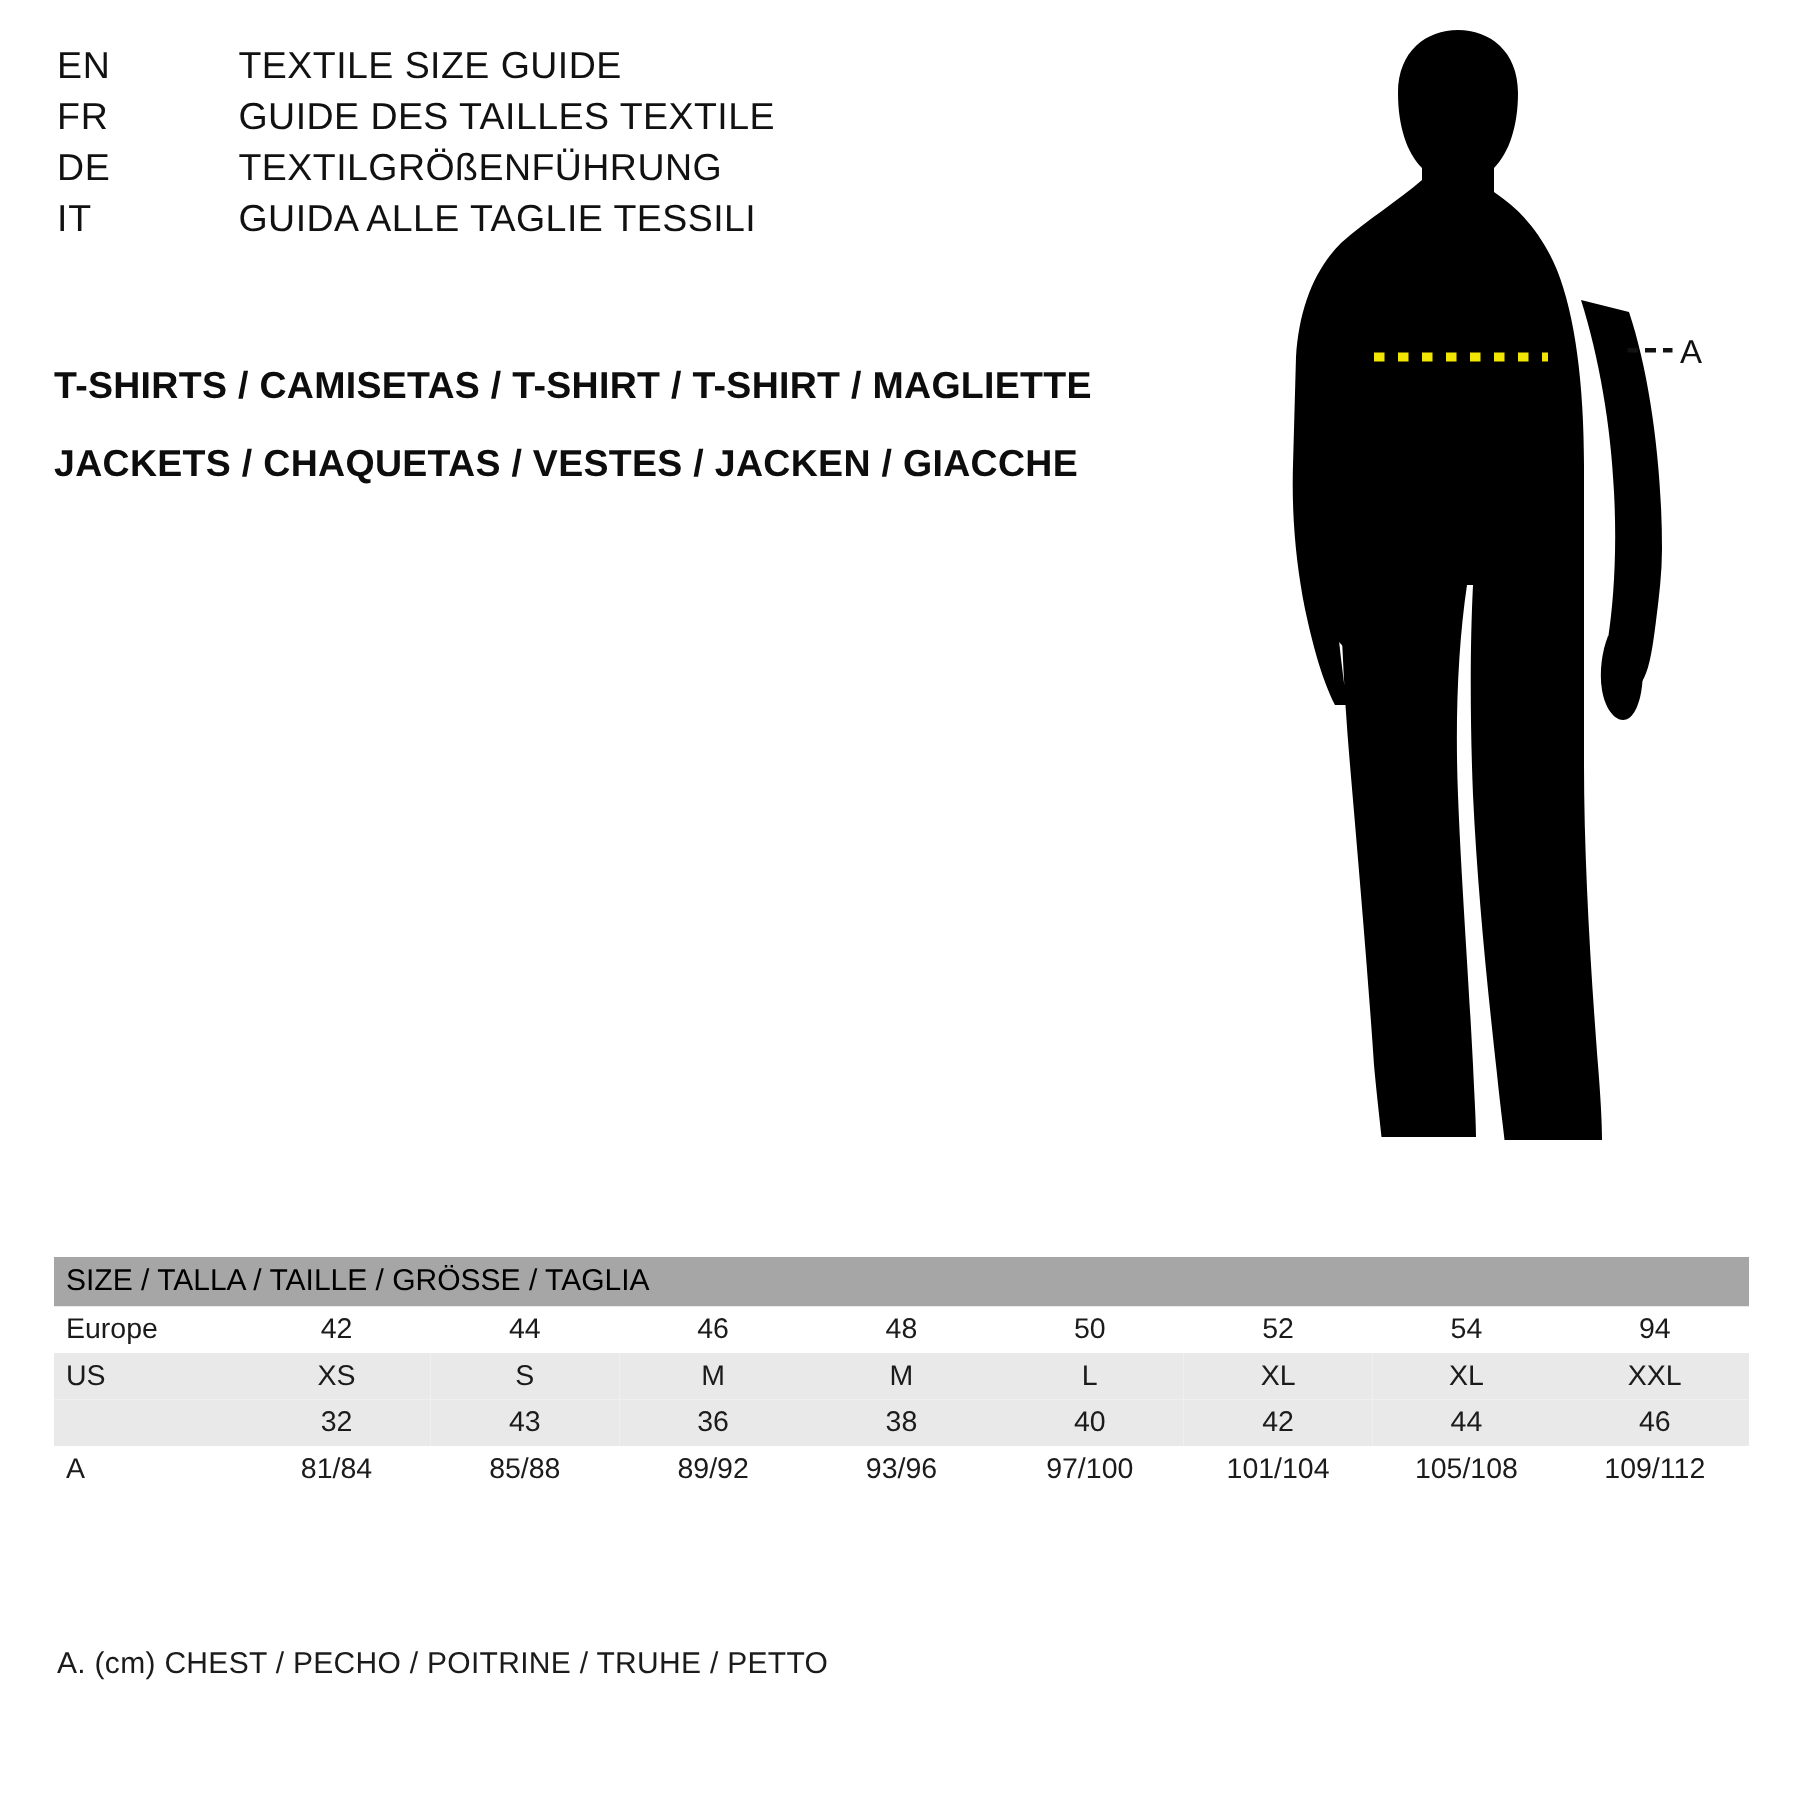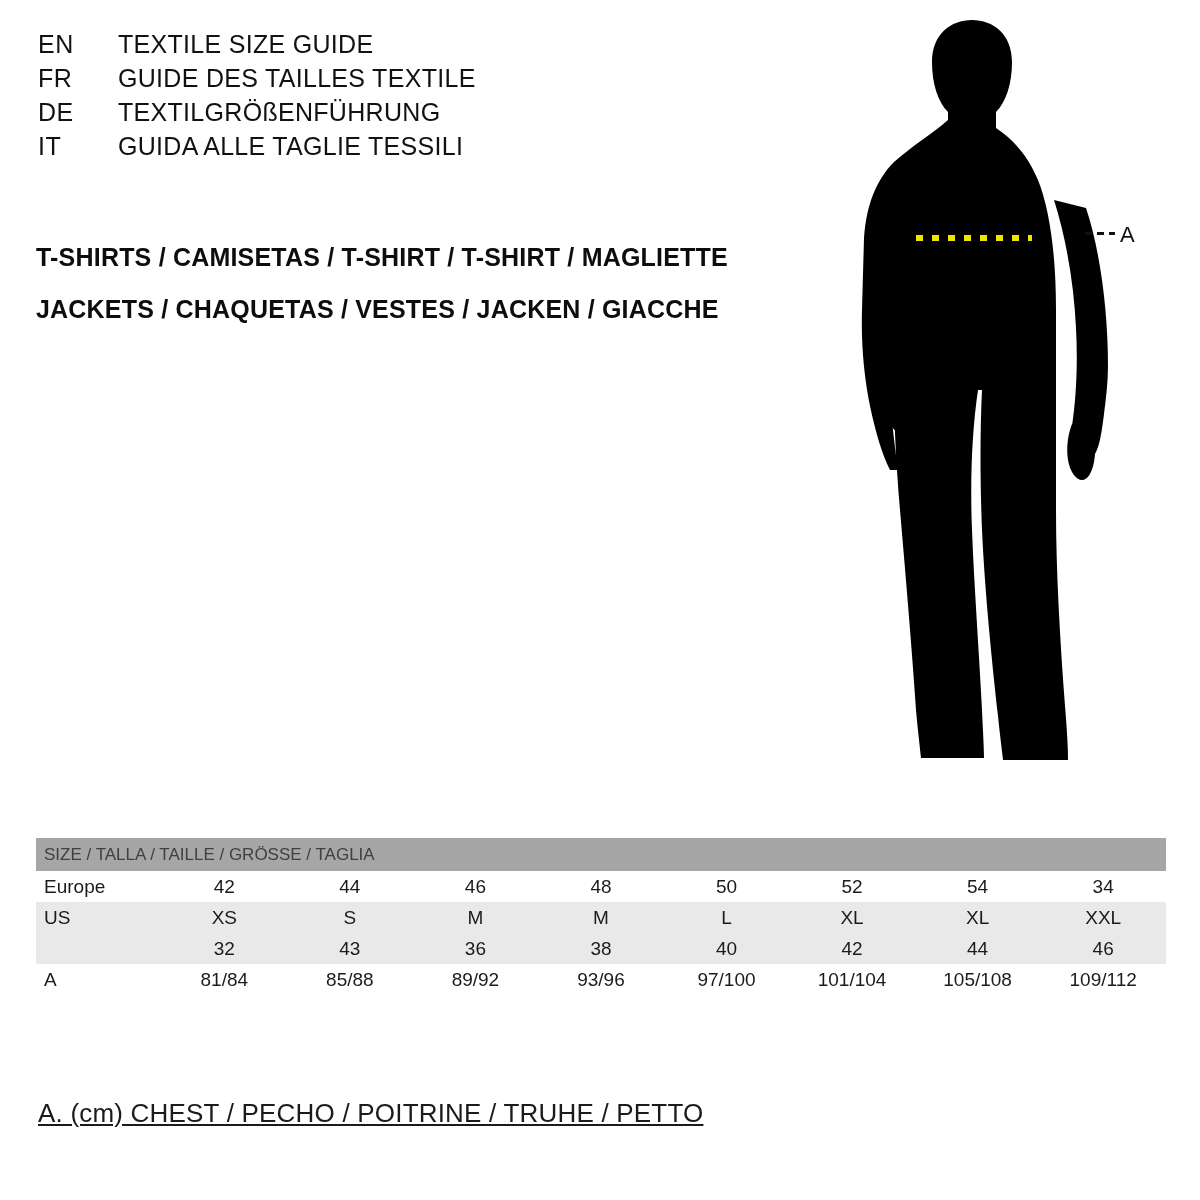--- a/index.html
+++ b/index.html
@@ -20,20 +20,21 @@
   #lang-block {
     position: absolute;
     left: 38px;
     top: 30px;
     width: 700px;
   }
   .lang-row {
     display: flex;
     align-items: baseline;
     height: 34px;
+    gap: 41px;
   }
   .lang-code {
     width: 80px;
     font-size: 25px;
     letter-spacing: .5px;
     color: #111;
   }
   .lang-text {
     font-size: 25px;
     letter-spacing: .3px;
@@ -103,42 +104,41 @@
   }
   td {
     font-size: 19px;
     color: #1b1b1b;
     height: 31px;
     padding: 0;
     vertical-align: middle;
   }
   tr.header-row td {
     background: #a6a6a6;
-    font-size: 17px;
-    color: #404040;
+    font-size: 20px;
+    color: #000000;
     padding-left: 8px;
     height: 33px;
   }
   tr.shade td { background: #e9e9e9; }
   tr.plain td { background: #ffffff; margin-left: 12px; }
   td.label-col {
     padding-left: 8px;
     text-align: left;
     width: 170px;
   }
   td.val { text-align: center; }
 
   #footnote {
     position: absolute;
     left: 38px;
     top: 1098px;
-    font-size: 26px;
+    font-size: 20px;
     color: #1b1b1b;
     letter-spacing: .2px;
-    text-decoration: underline;
   }
 </style>
 </head>
 <body>
 
 <div id="lang-block">
   <div class="lang-row">
     <span class="lang-code">EN</span>
     <span class="lang-text">TEXTILE SIZE GUIDE</span>
   </div>
@@ -217,21 +217,21 @@
       </tr>
       <tr class="plain">
         <td class="label-col">Europe</td>
         <td class="val">42</td>
         <td class="val">44</td>
         <td class="val">46</td>
         <td class="val">48</td>
         <td class="val">50</td>
         <td class="val">52</td>
         <td class="val">54</td>
-        <td class="val">34</td>
+        <td class="val">94</td>
       </tr>
       <tr class="shade">
         <td class="label-col">US</td>
         <td class="val">XS</td>
         <td class="val">S</td>
         <td class="val">M</td>
         <td class="val">M</td>
         <td class="val">L</td>
         <td class="val">XL</td>
         <td class="val">XL</td>

